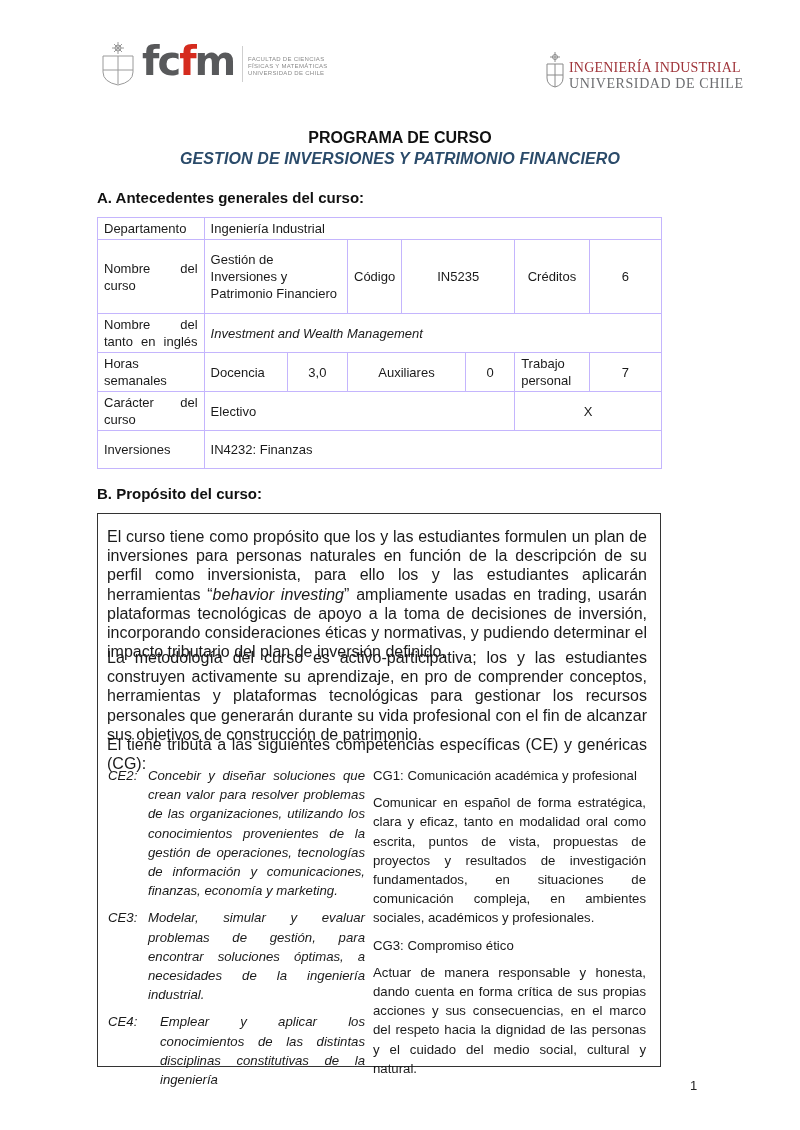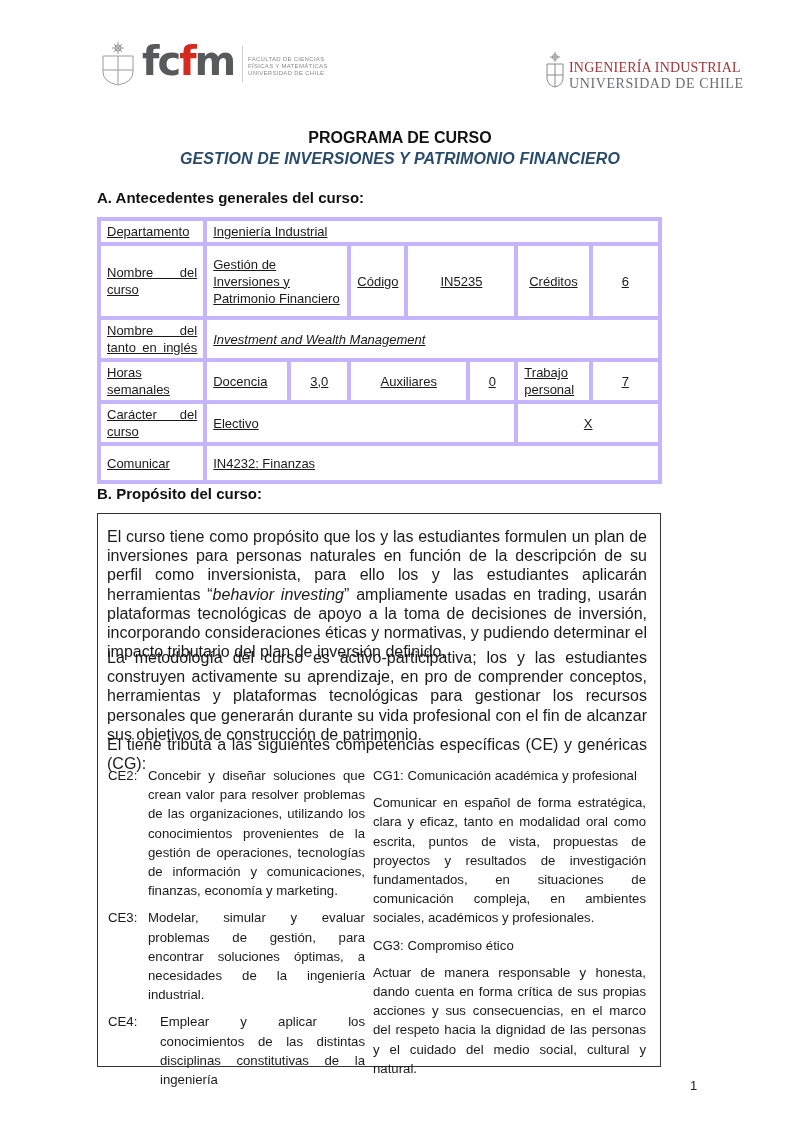--- a/index.html
+++ b/index.html
@@ -27,21 +27,21 @@
   
   .title-main { left: 0; width: 800px; top: 129px; text-align: center; font-weight: bold;
                 font-size: 16px; color: #111; }
   .title-sub { left: 0; width: 800px; top: 150px; text-align: center; font-weight: bold;
                font-size: 16px; color: #2b4b6a; letter-spacing: 0.1px; font-style: italic; }
   .section-head { left: 97px; font-weight: bold; font-size: 15px; color: #111; }
 
   
   table.info { position: absolute; left: 97px; top: 217px; width: 565px; border-collapse: collapse;
                font-size: 13px; }
-  table.info td { border: 4px solid #c4b5fd; padding: 2px 6px; vertical-align: middle; line-height: 17px; text-decoration: underline; }
+  table.info td { border: 1px solid #c4b5fd; padding: 2px 6px; vertical-align: middle; line-height: 17px; }
   td.lbl-just { text-align: justify; text-align-last: justify; }
   td.center { text-align: center; }
   .italic { font-style: italic; }
 
   
   .box-b { left: 97px; top: 513px; width: 564px; height: 554px; border: 1px solid #333;
            box-sizing: border-box; }
   .para { position: absolute; left: 107px; width: 540px; font-size: 16px; line-height: 19.2px;
           text-align: justify; color: #1a1a1a; }
   .col { position: absolute; font-size: 13.2px; line-height: 19.2px; color: #1a1a1a; }
@@ -134,37 +134,37 @@
     <td class="center">0</td>
     <td>Trabajo personal</td>
     <td class="center">7</td>
   </tr>
   <tr style="height:38px;">
     <td class="lbl-just">Carácter del curso</td>
     <td colspan="5">Electivo</td>
     <td colspan="2" class="center">X</td>
   </tr>
   <tr style="height:38px;">
-    <td>Comunicar</td>
+    <td>Inversiones</td>
     <td colspan="7">IN4232: Finanzas</td>
   </tr>
 </tbody>
   </table>
 
 <div class="abs section-head" style="top:485px;">B. Propósito del curso:</div>
 
 <div class="abs box-b"></div>
 
 <div class="para" style="top:527px;"><span>El curso tiene como propósito que los y las estudiantes formulen un plan de inversiones para personas naturales en función de la descripción de su perfil como inversionista, para ello los y las estudiantes aplicarán herramientas “</span><em>behavior investing</em><span>” ampliamente usadas en trading, usarán plataformas tecnológicas de apoyo a la toma de decisiones de inversión, incorporando consideraciones éticas y normativas, y pudiendo determinar el impacto tributario del plan de inversión definido.</span></div>
 
 <div class="para" style="top:648px;">La metodología del curso es activo-participativa; los y las estudiantes construyen activamente su aprendizaje, en pro de comprender conceptos, herramientas y plataformas tecnológicas para gestionar los recursos personales que generarán durante su vida profesional con el fin de alcanzar sus objetivos de construcción de patrimonio.</div>
 
 <div class="para" style="top:735px;">El tiene tributa a las siguientes competencias específicas (CE) y genéricas (CG):</div>
 
-<div class="col" style="left:108px; top:766px; width:257px;">
+<div class="col" style="left:108px; top:766px; width:257px;font-style:italic;">
   <div class="ce-item">
     <div class="ce-code">CE2:</div>
     <div class="ce-text">Concebir y diseñar soluciones que crean valor para resolver problemas de las organizaciones, utilizando los conocimientos provenientes de la gestión de operaciones, tecnologías de información y comunicaciones, finanzas, economía y marketing.</div>
   </div>
   <div class="ce-item">
     <div class="ce-code">CE3:</div>
     <div class="ce-text">Modelar, simular y evaluar problemas de gestión, para encontrar soluciones óptimas, a necesidades de la ingeniería industrial.</div>
   </div>
   <div class="ce-item">
     <div class="ce-code">CE4:</div>

